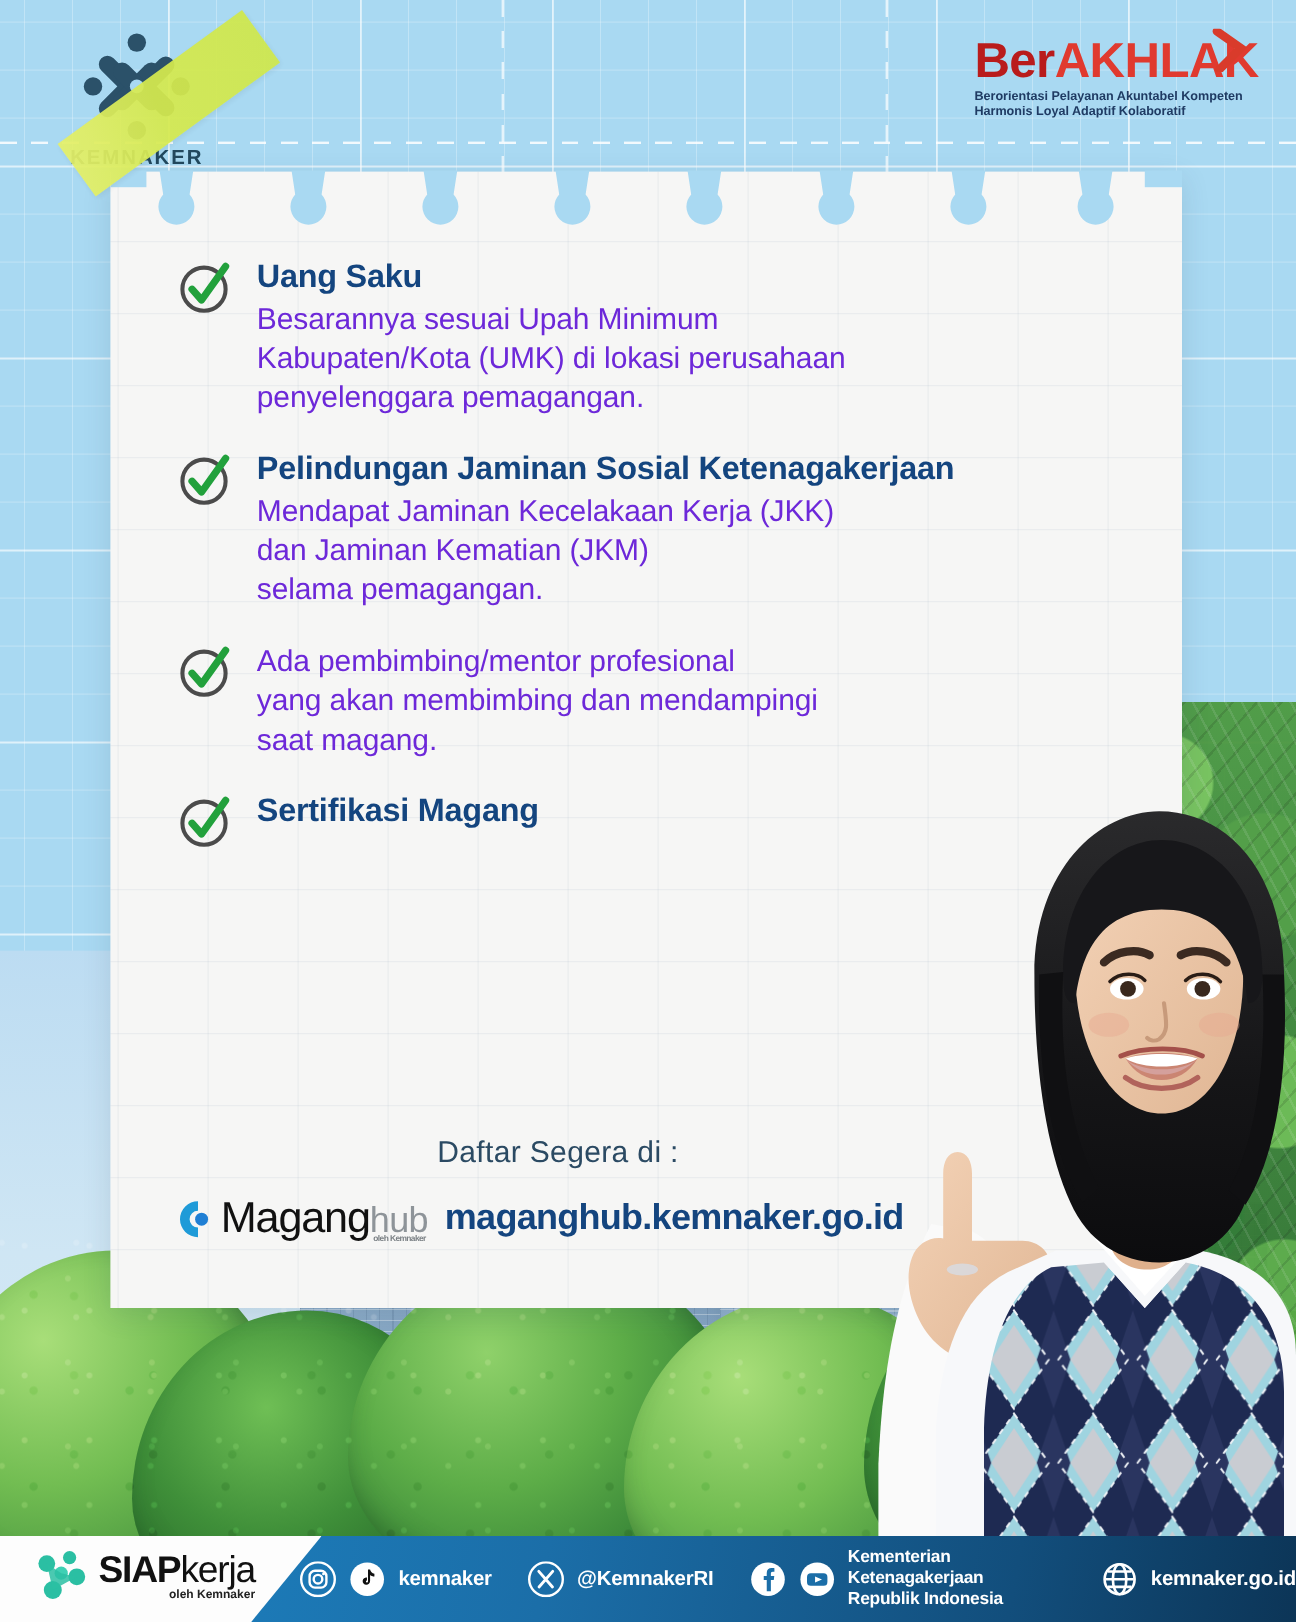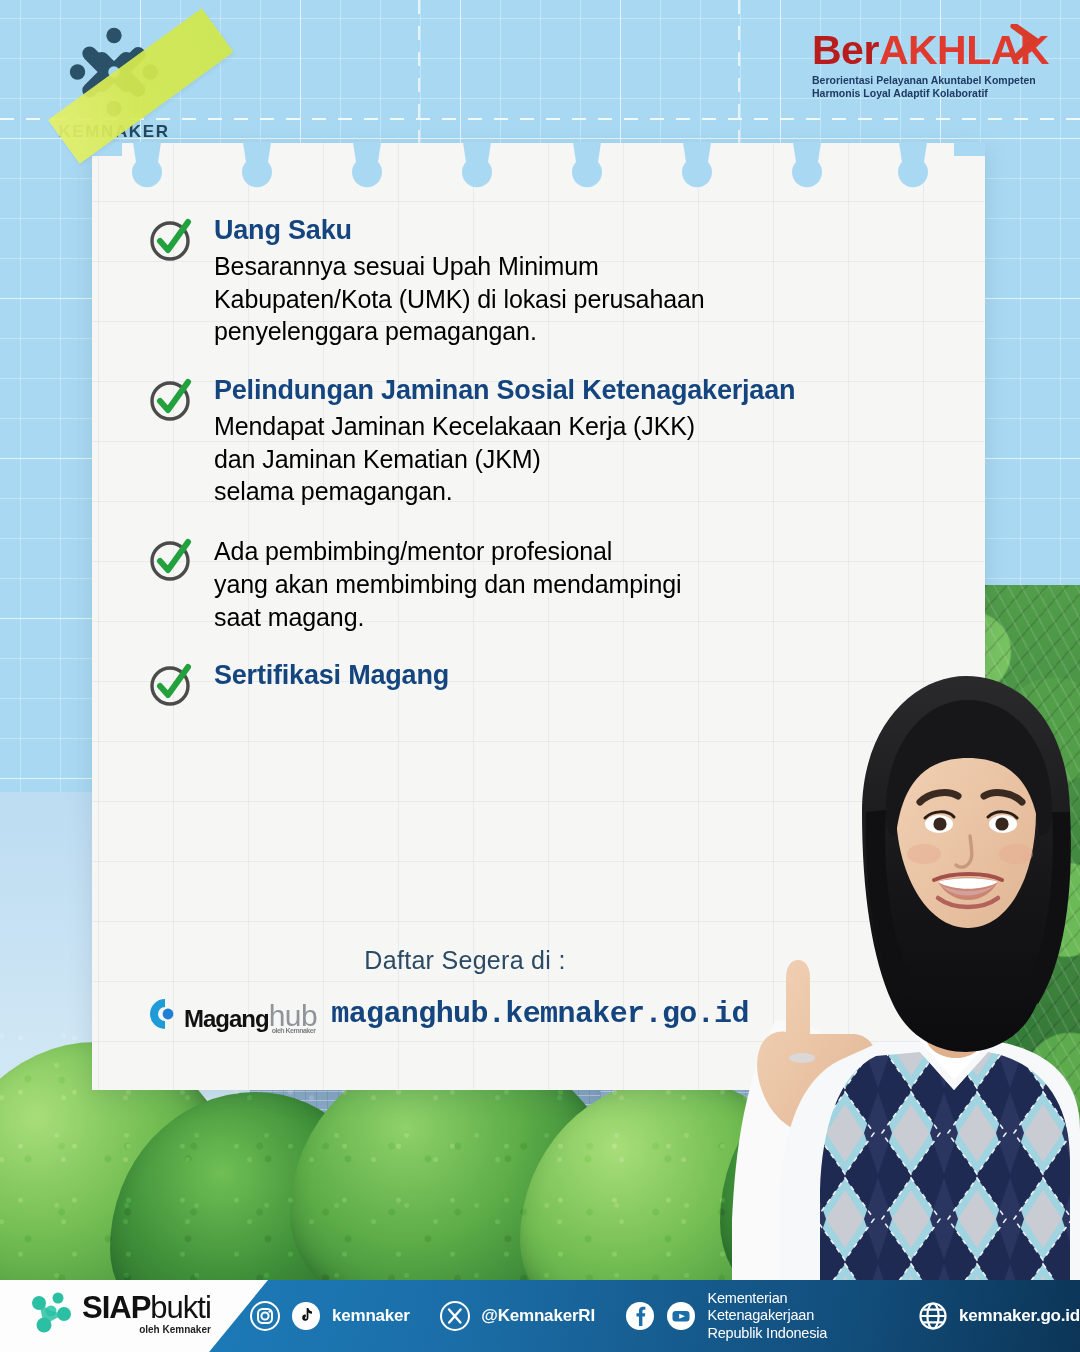--- a/index.html
+++ b/index.html
@@ -208,51 +208,51 @@
   .item-title {
     font-size: 27px;
     font-weight: 800;
     color: #14457f;
     letter-spacing: -0.2px;
     line-height: 1.18;
     margin-bottom: 3px;
   }
   .item-desc {
     font-size: 25px;
-    color: #000000;
+    color: #6d28d9;
     line-height: 1.31;
     letter-spacing: -0.1px;
     white-space: pre-line;
   }
 
   
   .cta { position: absolute; left: 148px; top: 946px; width: 620px; }
   .cta-label {
     font-size: 25px; color: #2b4a63;
     text-align: center; letter-spacing: 0.3px;
     margin-left: 14px;
   }
   .cta-row {
     display: flex; align-items: center; gap: 14px;
     margin-top: 22px;
   }
   .mh-logo { display: flex; align-items: flex-end; }
   .mh-mark { width: 34px; height: 34px; margin-right: 2px; }
-  .mh-word { font-size: 24px; font-weight: 700; color: #111; letter-spacing: -1px; line-height: 1; text-align: right; }
+  .mh-word { font-size: 36px; font-weight: 400; color: #111; letter-spacing: -1px; line-height: 1; text-align: right; }
   .mh-hub {
     font-size: 30px; font-weight: 400; color: #8e9499; letter-spacing: -0.5px; line-height: 1;
     position: relative;
   }
   .mh-sub {
     position: absolute;
     left: 3px; top: 26px;
     font-size: 7px; font-weight: 700; color: #7b8185; white-space: nowrap;
   }
   .cta-url {
-    font-size: 30px; font-weight: 800; color: #14457f; letter-spacing: -0.6px; font-family: Liberation Mono, monospace;
+    font-size: 30px; font-weight: 800; color: #14457f; letter-spacing: -0.6px;
   }
 
   
   .woman { position: absolute; right: 0; bottom: 72px; width: 400px; height: 620px; }
 
   
   .footer { position: absolute; left: 0; bottom: 0; width: 100%; height: 72px; }
   .footer-bar {
     position: absolute; inset: 0;
     background: linear-gradient(100deg, #1d84c4 0%, #1b6ea8 42%, #124e7c 78%, #0c3557 100%);
@@ -273,21 +273,21 @@
   .siap-word span { font-weight: 400; }
   .siap-sub { font-size: 10px; font-weight: 700; color: #222; text-align: right; margin-top: 2px; }
 
   .socials {
     position: absolute; left: 250px; top: 0; height: 100%;
     display: flex; align-items: center; gap: 11px;
     color: #fff;
   }
   .sico { width: 30px; height: 30px; flex: 0 0 auto; }
   .slabel { font-size: 17px; font-weight: 700; letter-spacing: -0.2px; white-space: nowrap; }
-  .slabel.two { font-size: 14.5px; line-height: 1.18; font-weight: 400; white-space: pre-line; }
+  .slabel.two { font-size: 14.5px; line-height: 1.18; font-weight: 700; white-space: pre-line; }
   .gap { width: 9px; }
 </style>
 </head>
 <body>
 
 <div id="poster">
 
   <div class="bg-grid"></div>
   <div class="bg-dash-h" style="top:118px"></div>
   <div class="bg-dash-v" style="left:418px"></div>
@@ -514,21 +514,21 @@
         <g fill="#2bbfa3">
           <circle cx="11" cy="13" r="7"></circle>
           <circle cx="30" cy="8" r="5.5"></circle>
           <circle cx="36" cy="24" r="7"></circle>
           <circle cx="16" cy="35" r="7.5"></circle>
           <circle cx="23" cy="21" r="5.5" fill="#3fd0b4"></circle>
           <path d="M11 13 L23 21 L36 24 L16 35 Z" opacity="0.85"></path>
         </g>
       </svg>
       <div class="siap-text">
-        <div class="siap-word"><b>SIAP</b><span>bukti</span></div>
+        <div class="siap-word"><b>SIAP</b><span>kerja</span></div>
         <div class="siap-sub">oleh Kemnaker</div>
       </div>
     </div>
 
     <div class="socials">
       <svg class="sico" viewBox="0 0 30 30">
         <circle cx="15" cy="15" r="14" fill="none" stroke="#fff" stroke-width="2"></circle>
         <rect x="8" y="8" width="14" height="14" rx="4.5" fill="none" stroke="#fff" stroke-width="2"></rect>
         <circle cx="15" cy="15" r="3.6" fill="none" stroke="#fff" stroke-width="2"></circle>
         <circle cx="19.6" cy="10.6" r="1.2" fill="#fff"></circle>

